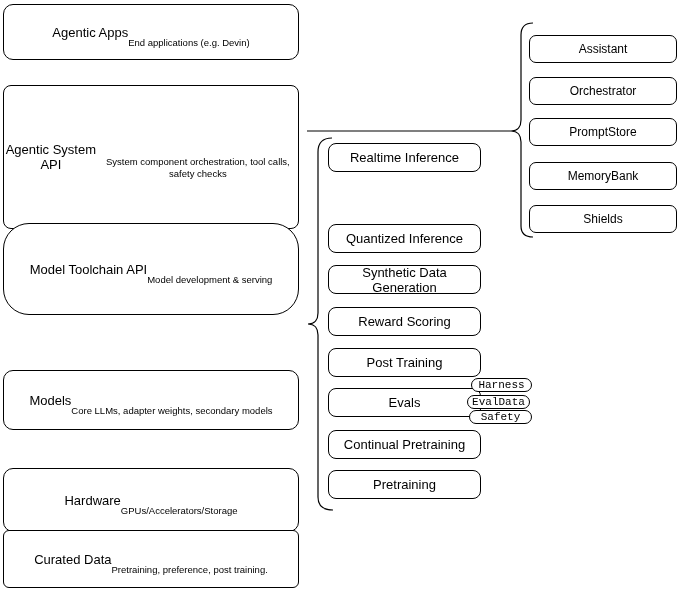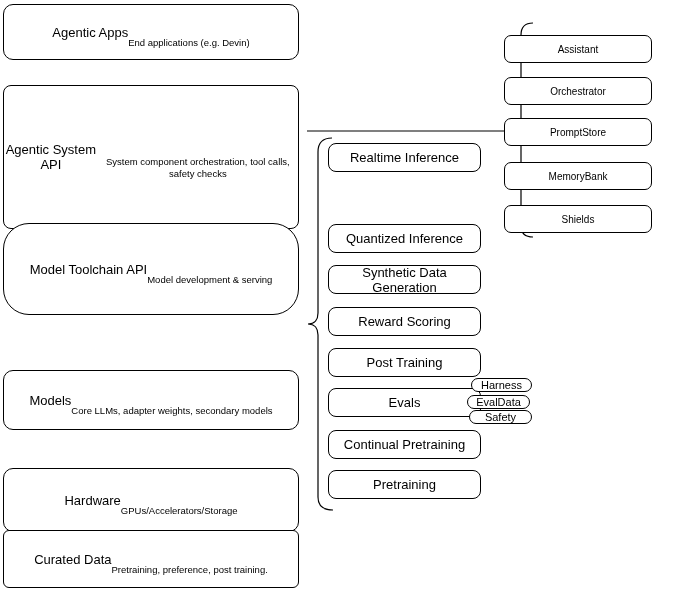--- a/index.html
+++ b/index.html
@@ -28,36 +28,37 @@
     text-align: center;
   }
   .lbox { left: 3px; width: 296px; }
   .lbox .title { font-size: 13px; line-height: 15px; }
   .lbox .sub   { font-size: 9.5px; line-height: 12px; margin-top: 21px; }
   .mbox {
     left: 328px; width: 153px; height: 29px;
     border-radius: 8px; font-size: 13px; z-index: 1;
   }
   .rbox {
-    left: 504px; width: 148px; height: 28px;
-    border-radius: 7px; font-size: 10px; align-items: center;
+    left: 529px; width: 148px; height: 28px;
+    border-radius: 7px; font-size: 12px; align-items: center;
   }
   .pill {
     position: absolute;
     box-sizing: border-box;
     background: #ffffff;
     border: 1.2px solid #000000;
     border-radius: 7px;
     height: 14px;
     font-size: 11px;
     line-height: 12px;
     display: flex;
     align-items: center;
     justify-content: center;
     z-index: 2;
+    font-family: Liberation Mono, monospace;
   }
 </style>
 </head>
 <body>
 
 <div id="canvas">
 
   <svg id="wires" width="682" height="591" viewBox="0 0 682 591" fill="none" stroke="#000000" stroke-width="1.2">
     <path d="M 307 131 L 511 131"></path>
     <path d="M 332 138 C 322 138 318 143 318 152 L 318 313 C 318 319 315 324 308 324 C 315 324 318 329 318 335 L 318 497 C 318 505 322 510 333 510"></path>

